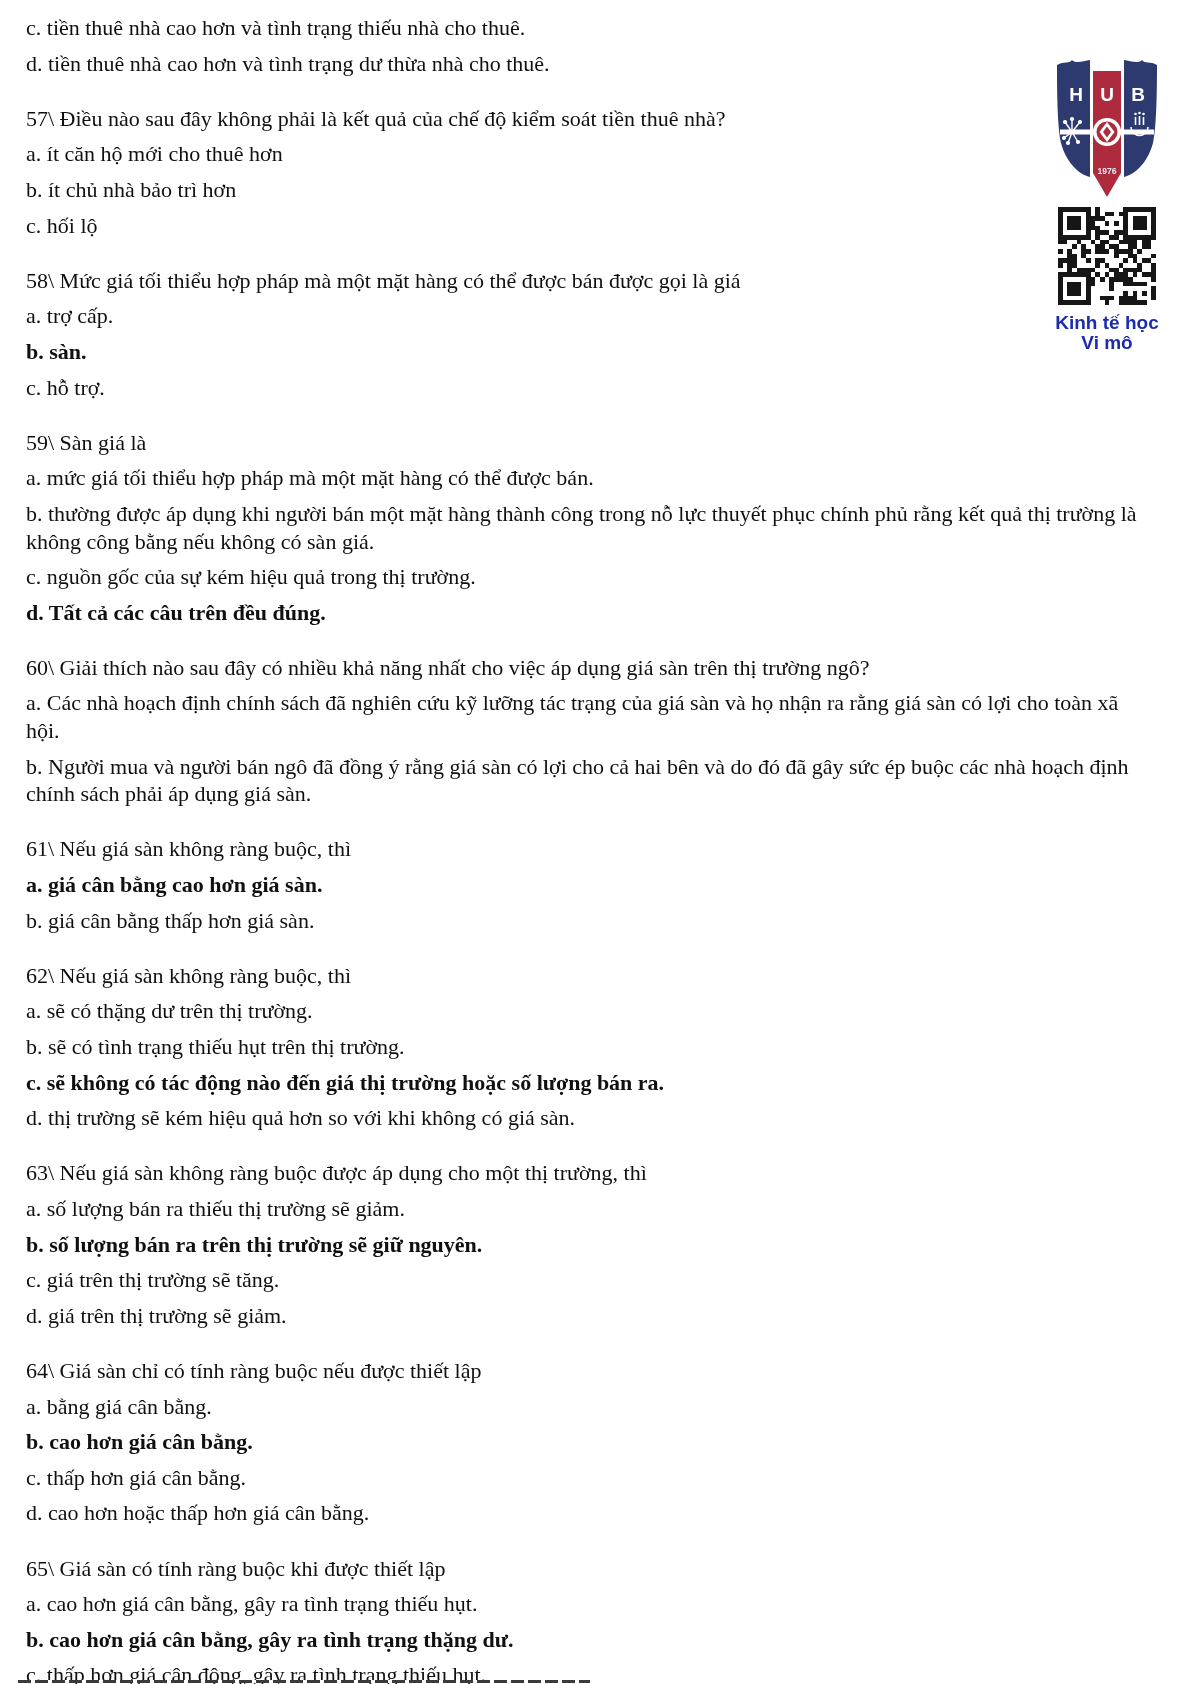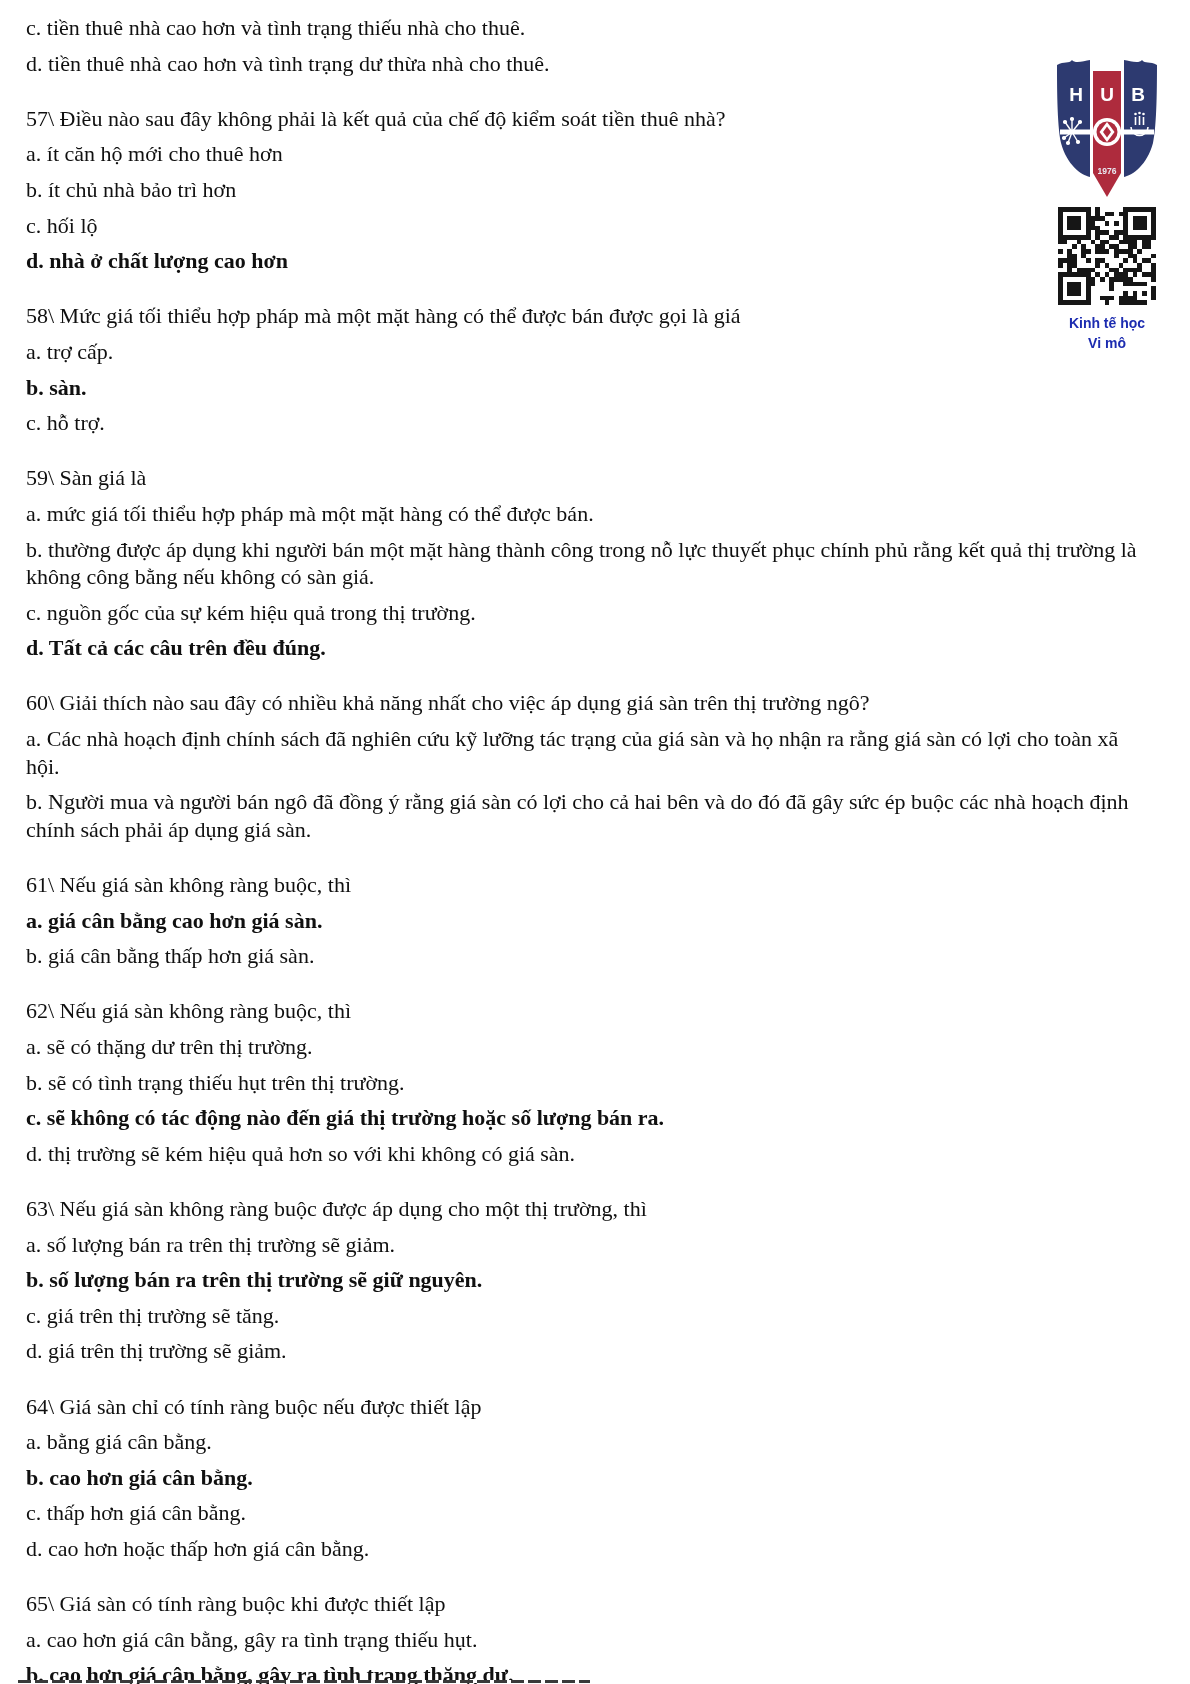--- a/index.html
+++ b/index.html
@@ -16,21 +16,21 @@
   .qblock.first{margin-top:0;}
   .line{margin:8px;}
   .bold{font-weight:bold;}
   
   .logo{position:absolute;left:1057px;top:57px;width:100px;height:143px;}
   .qr{position:absolute;left:1058px;top:207px;width:98px;height:98px;}
   .caption{
     position:absolute;left:1027px;top:313px;width:160px;
     text-align:center;
     font-family:"Liberation Sans","DejaVu Sans",sans-serif;
-    font-weight:bold;font-size:14px;line-height:20px;color:#1c2cb0;
+    font-weight:bold;font-size:19px;line-height:20px;color:#1c2cb0;
   }
   .logo-letter{
     font-family:"Liberation Sans","DejaVu Sans",sans-serif;
     font-weight:bold;font-size:19px;fill:#ffffff;
   }
   .logo-year{
     font-family:"Liberation Sans","DejaVu Sans",sans-serif;
     font-weight:bold;font-size:8.5px;fill:#e9e9f2;
   }
   
@@ -47,21 +47,20 @@
   <div class="qblock first">
     <p class="line">c. tiền thuê nhà cao hơn và tình trạng thiếu nhà cho thuê.</p>
     <p class="line">d. tiền thuê nhà cao hơn và tình trạng dư thừa nhà cho thuê.</p>
   </div>
 
   <div class="qblock">
     <p class="line">57\ Điều nào sau đây không phải là kết quả của chế độ kiểm soát tiền thuê nhà?</p>
     <p class="line">a. ít căn hộ mới cho thuê hơn</p>
     <p class="line">b. ít chủ nhà bảo trì hơn</p>
     <p class="line">c. hối lộ</p>
-    <p class="line bold">d. nhà ở chất lượng cao hơn</p>
   </div>
 
   <div class="qblock">
     <p class="line">58\ Mức giá tối thiểu hợp pháp mà một mặt hàng có thể được bán được gọi là giá</p>
     <p class="line">a. trợ cấp.</p>
     <p class="line bold">b. sàn.</p>
     <p class="line">c. hỗ trợ.</p>
   </div>
 
   <div class="qblock">
@@ -87,21 +86,21 @@
   <div class="qblock">
     <p class="line">62\ Nếu giá sàn không ràng buộc, thì</p>
     <p class="line">a. sẽ có thặng dư trên thị trường.</p>
     <p class="line">b. sẽ có tình trạng thiếu hụt trên thị trường.</p>
     <p class="line bold">c. sẽ không có tác động nào đến giá thị trường hoặc số lượng bán ra.</p>
     <p class="line">d. thị trường sẽ kém hiệu quả hơn so với khi không có giá sàn.</p>
   </div>
 
   <div class="qblock">
     <p class="line">63\ Nếu giá sàn không ràng buộc được áp dụng cho một thị trường, thì</p>
-    <p class="line">a. số lượng bán ra trên thị trường sẽ giảm.</p>
+    <p class="line">a. số lượng bán ra thiếu thị trường sẽ giảm.</p>
     <p class="line bold">b. số lượng bán ra trên thị trường sẽ giữ nguyên.</p>
     <p class="line">c. giá trên thị trường sẽ tăng.</p>
     <p class="line">d. giá trên thị trường sẽ giảm.</p>
   </div>
 
   <div class="qblock">
     <p class="line">64\ Giá sàn chỉ có tính ràng buộc nếu được thiết lập</p>
     <p class="line">a. bằng giá cân bằng.</p>
     <p class="line bold">b. cao hơn giá cân bằng.</p>
     <p class="line">c. thấp hơn giá cân bằng.</p>

